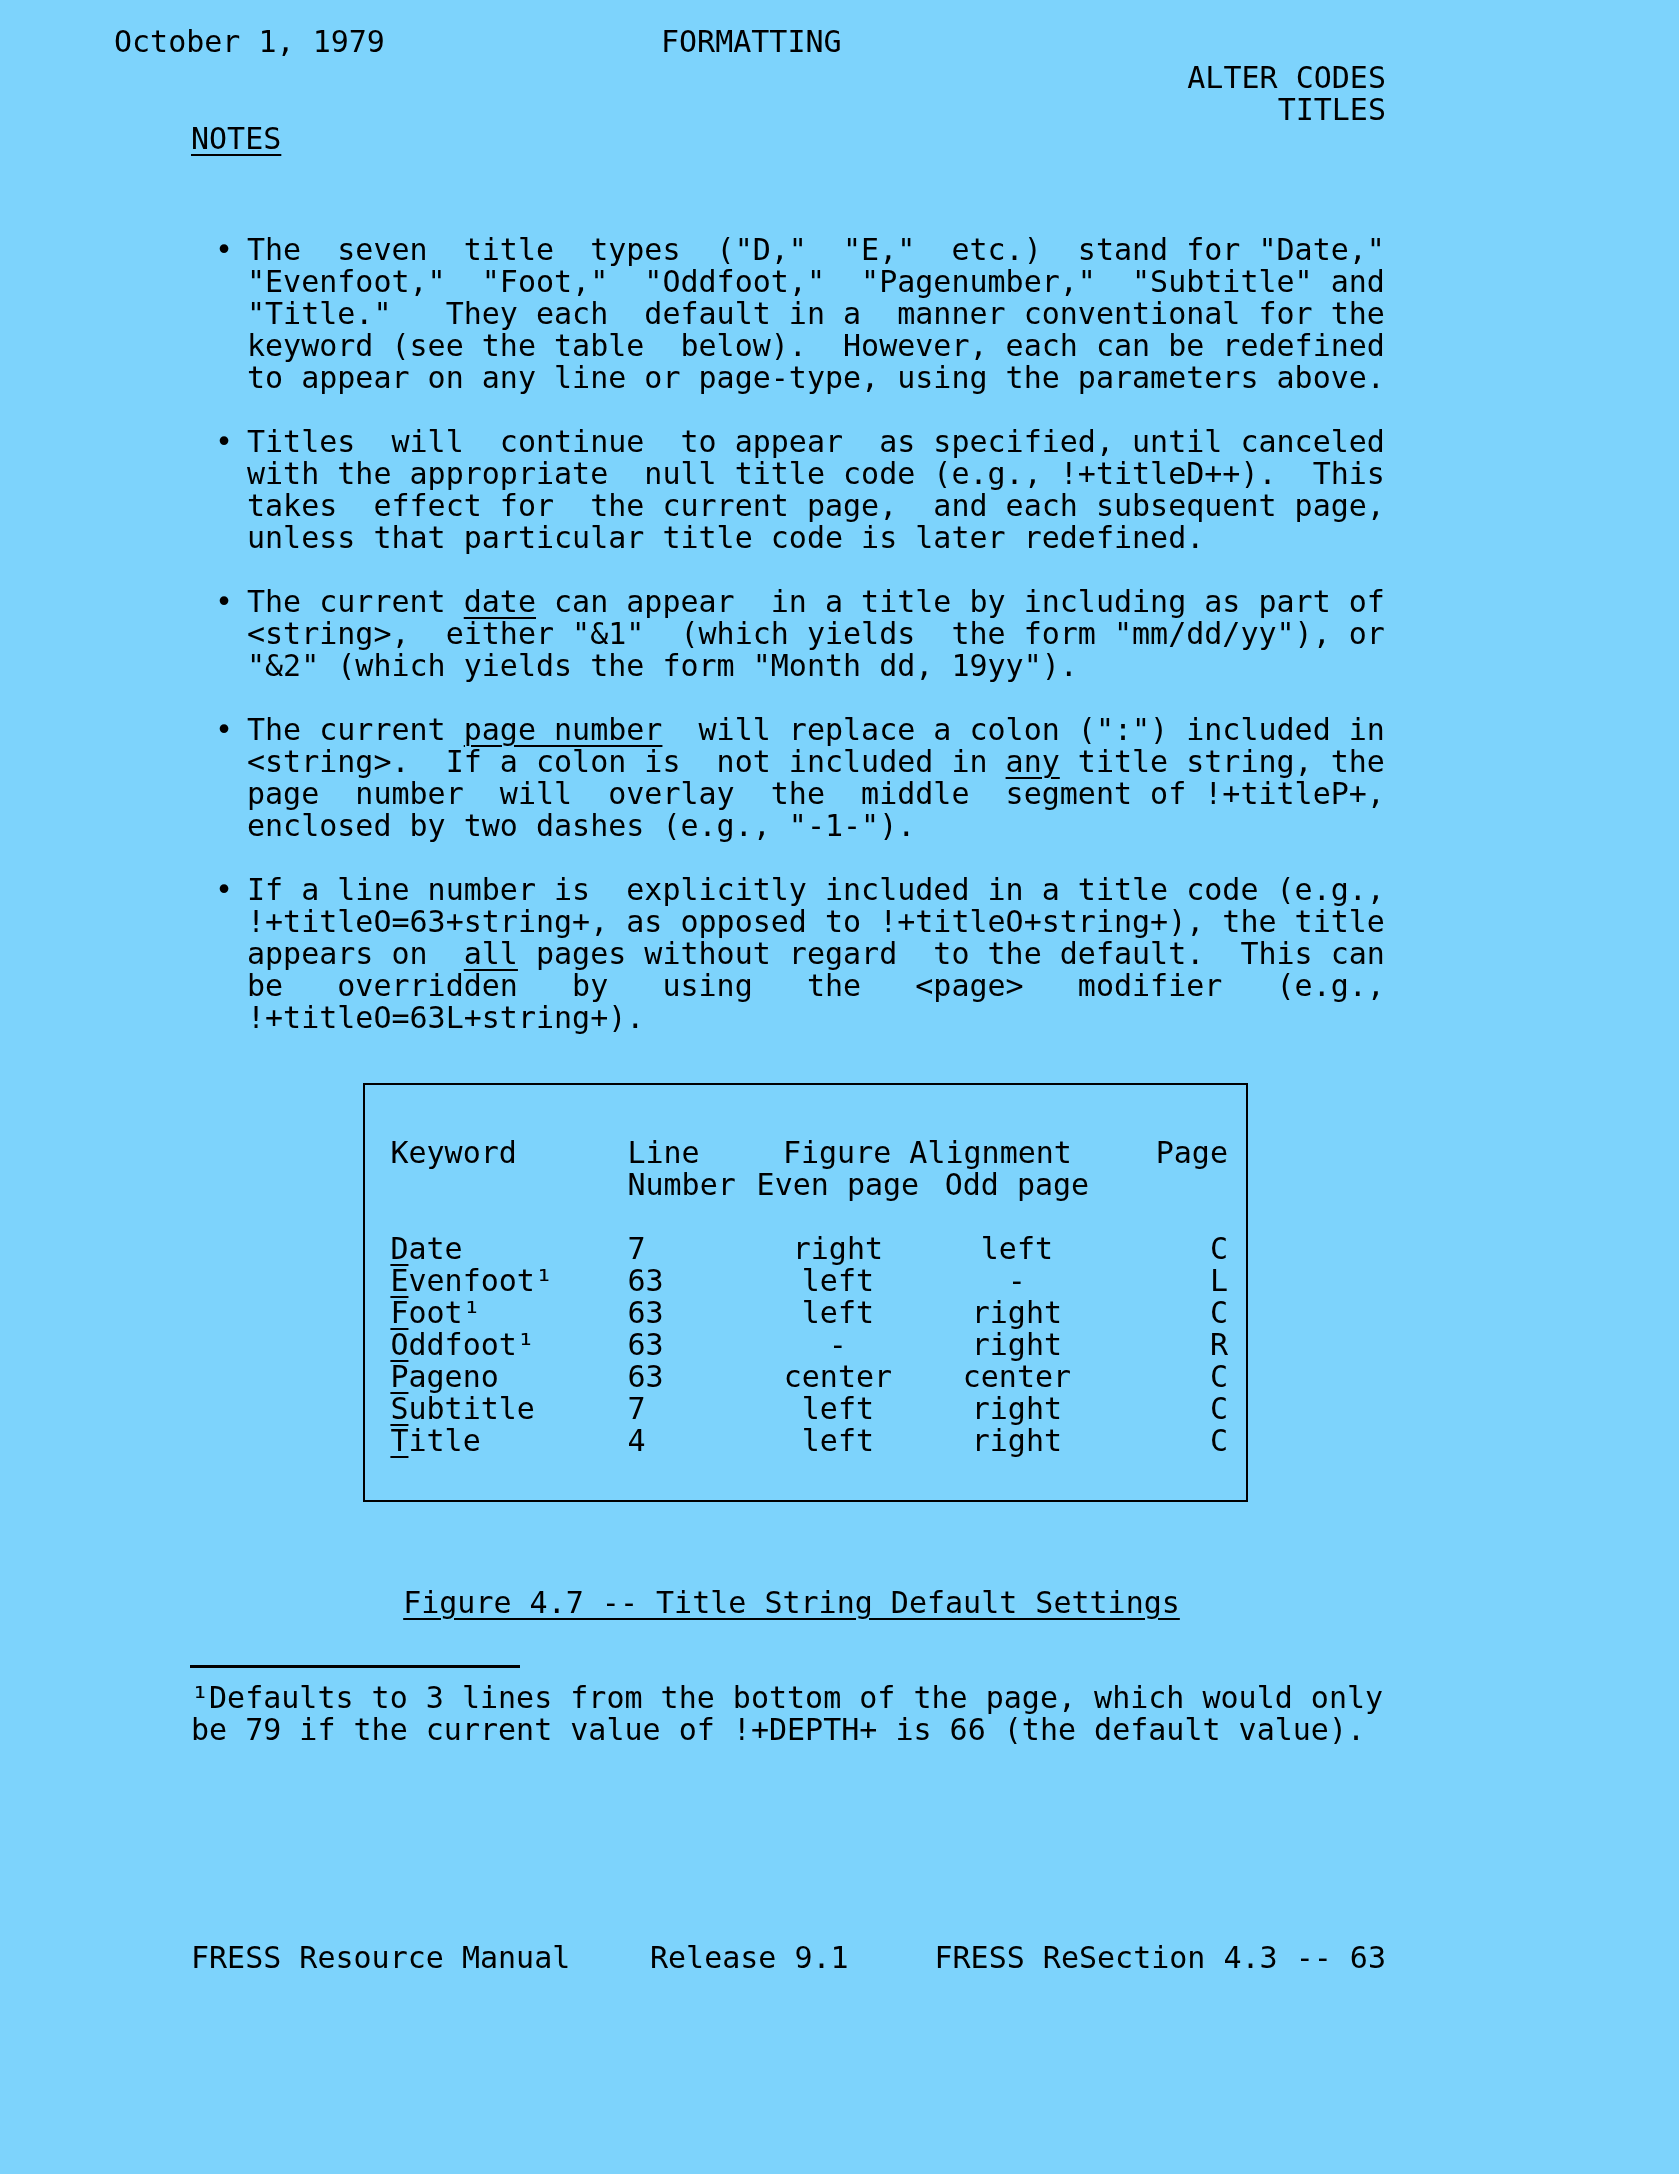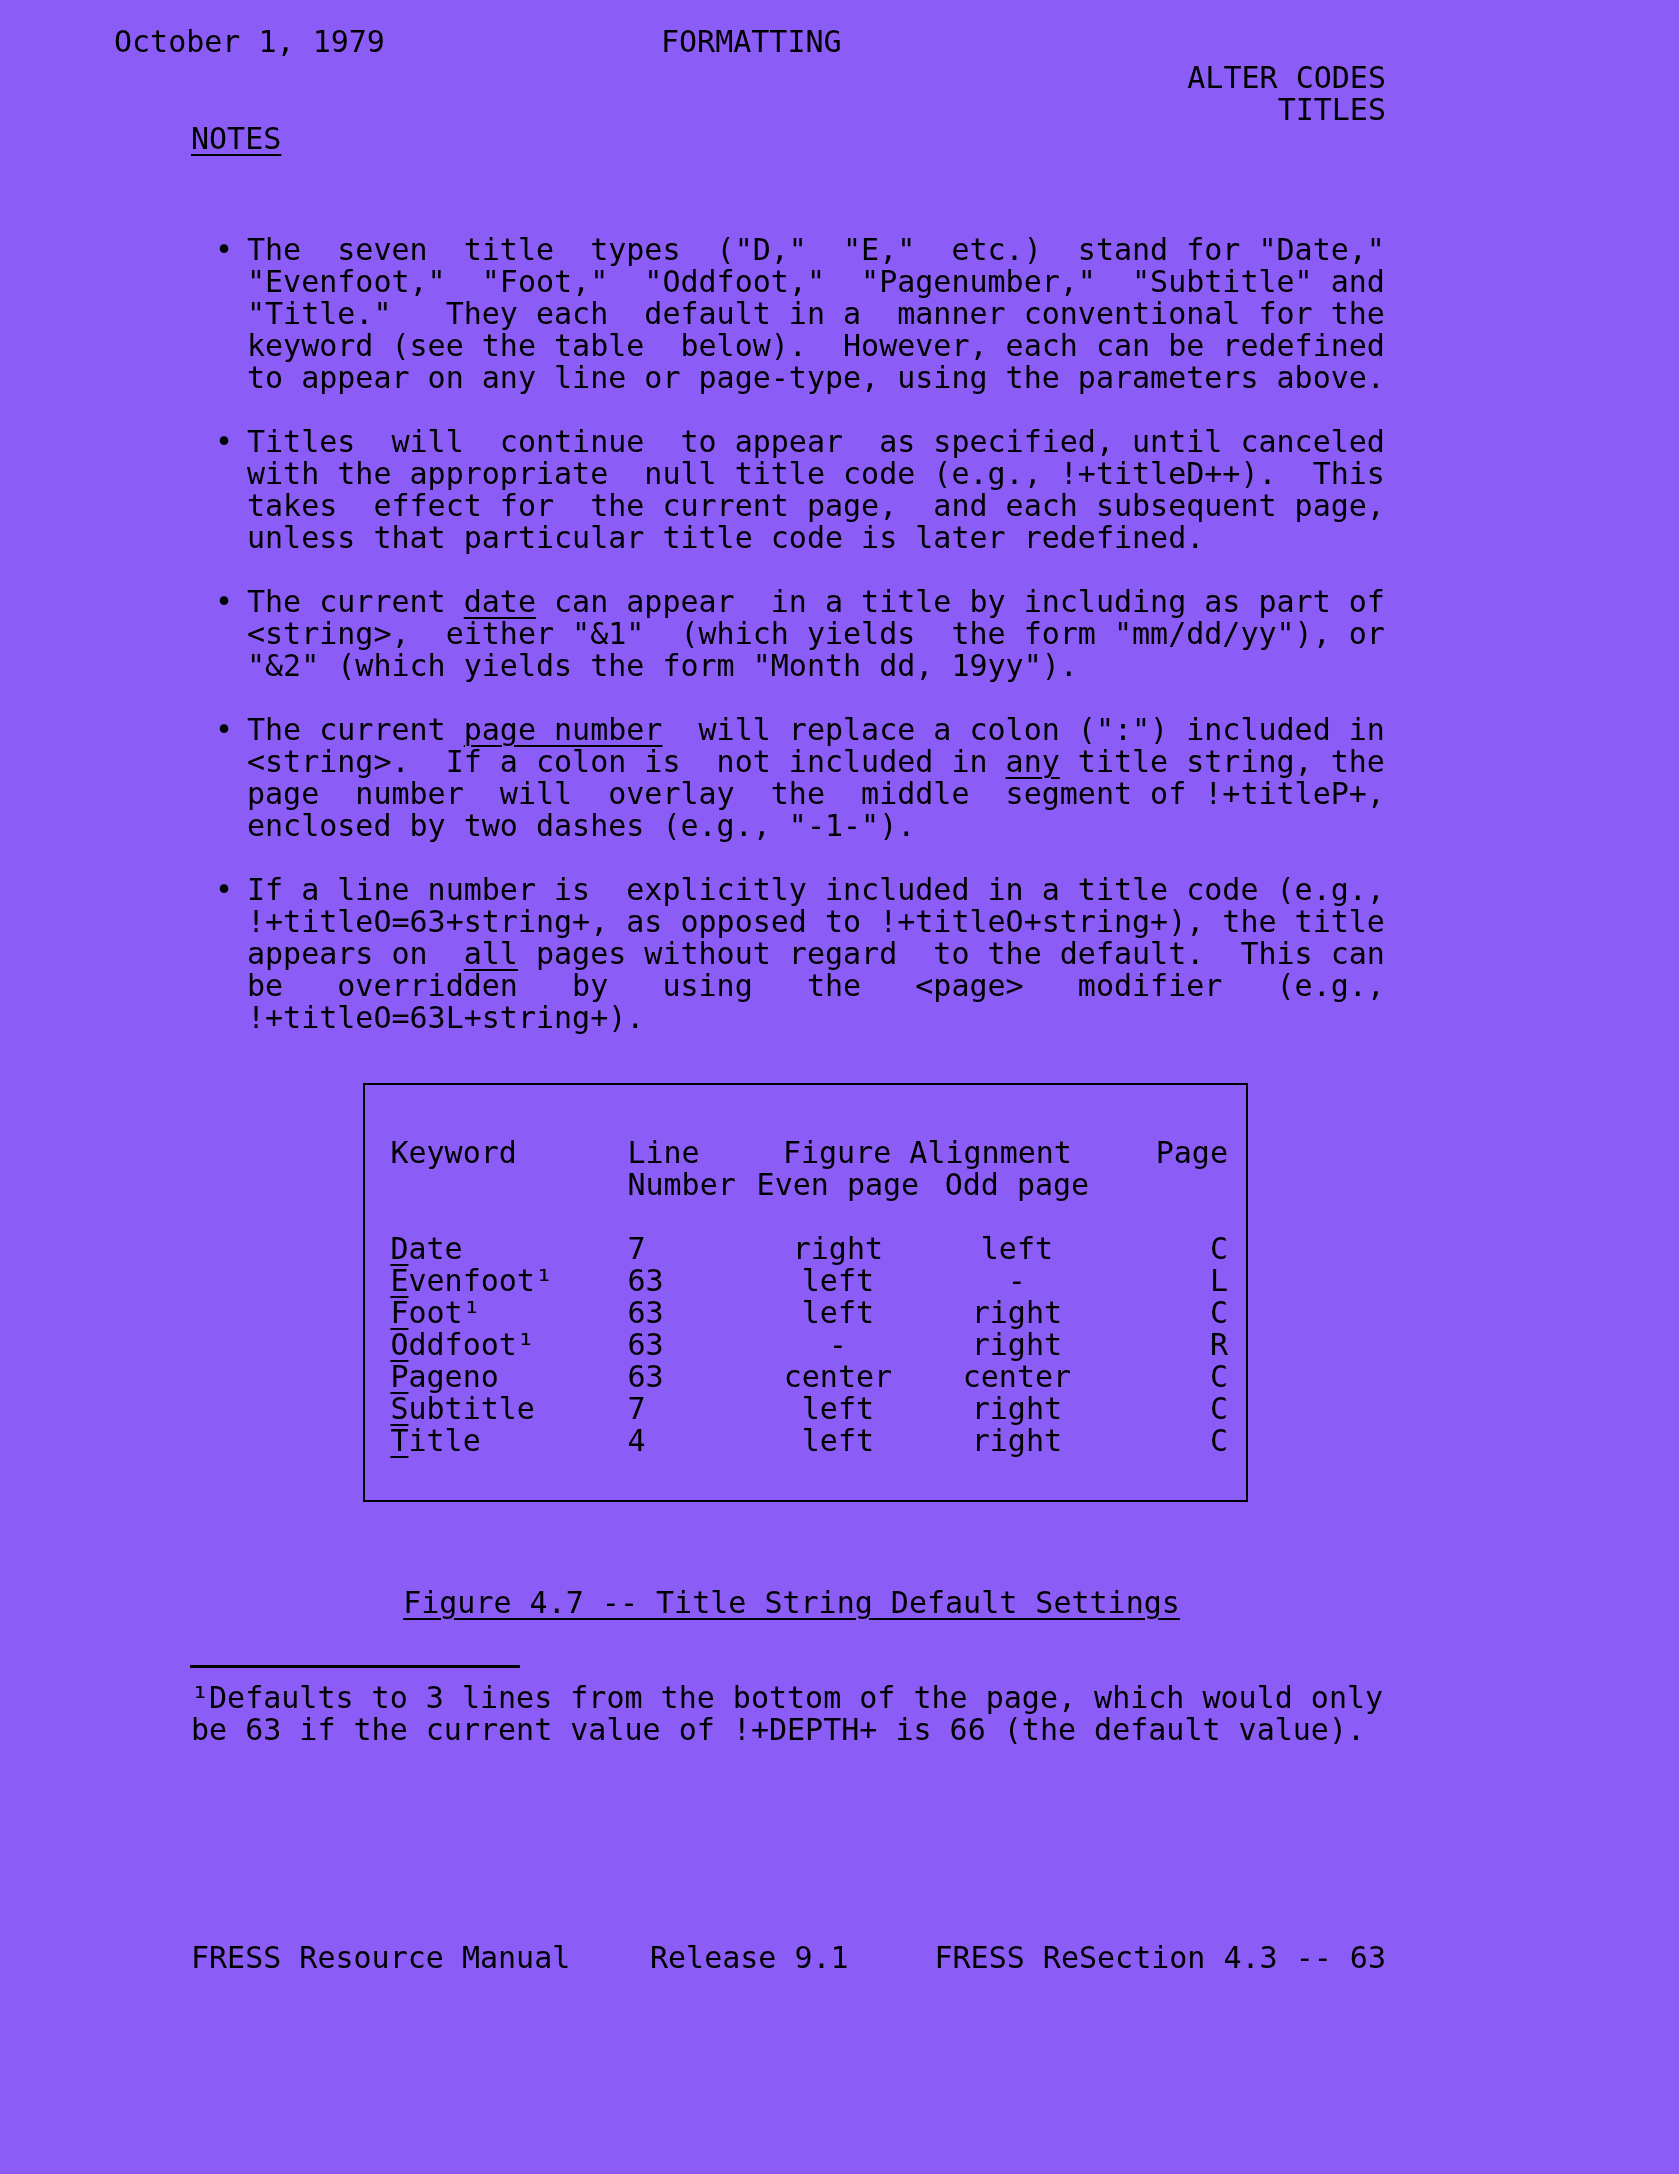--- a/index.html
+++ b/index.html
@@ -1,17 +1,17 @@
 <!DOCTYPE html>
 <html style="font-size:15px"><head>
 <meta charset="utf-8">
 <style>
   html,body{margin:0;padding:0;background:#888;}
   .page{
-    position:relative; width:1680px; height:2174px; background:#8b5cf6; color:#000;
+    position:relative; width:1680px; height:2174px; background:#7dd3fc; color:#000;
     font-family:"DejaVu Sans Mono","Liberation Mono",monospace;
     font-size:30px; line-height:32px; overflow:hidden;
   }
   .abs{position:absolute;}
   .ln{white-space:pre;}
   .u{text-decoration:underline; text-decoration-thickness:1.9px; text-underline-offset:4.7px;}
   
   .hdr-left{left:114px; top:26px;}
   .hdr-center{left:661px; top:26px;text-align:center;}
   .hdr-right{right:294px; top:26px; text-align:right;margin-top:36px;}
@@ -171,21 +171,21 @@
     </div>
   </div>
 
   <div class="abs caption">
     <span class="u">Figure 4.7 -- Title String Default Settings</span>
   </div>
 
   <div class="abs fn-rule"></div>
   <div class="abs footnote">
     <div class="ln">¹Defaults to 3 lines from the bottom of the page, which would only</div>
-    <div class="ln">be 63 if the current value of !+DEPTH+ is 66 (the default value).</div>
+    <div class="ln">be 79 if the current value of !+DEPTH+ is 66 (the default value).</div>
   </div>
 
   <div class="abs ftr-left ln">FRESS Resource Manual</div>
   <div class="abs ftr-center ln">Release 9.1</div>
   <div class="abs ftr-right ln">FRESS ReSection 4.3 -- 63</div>
 
 </div>
 
 
 </body></html>

